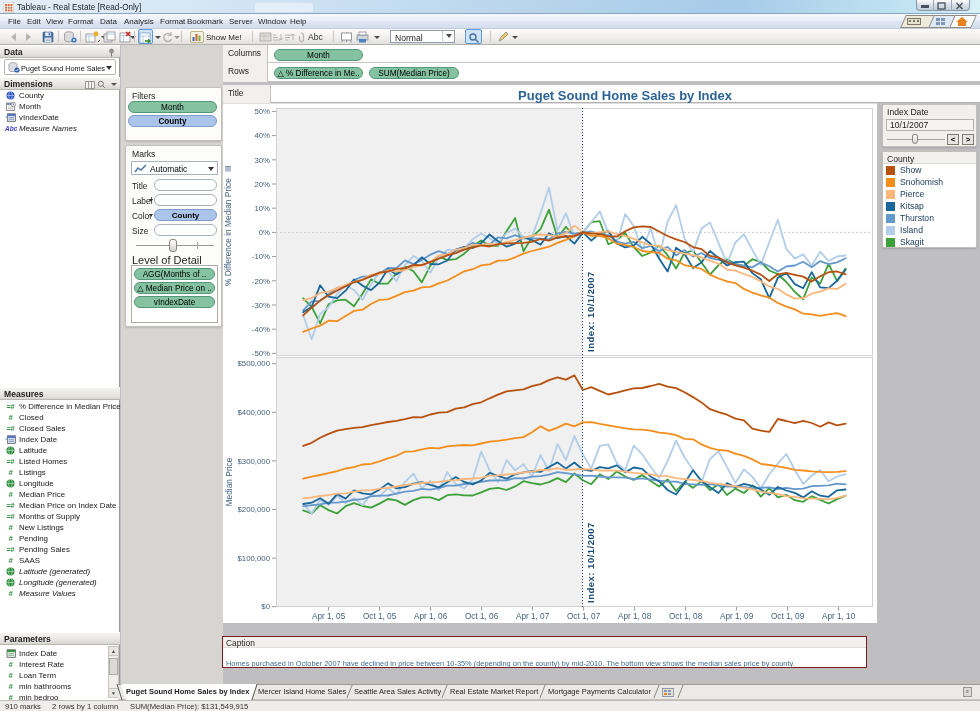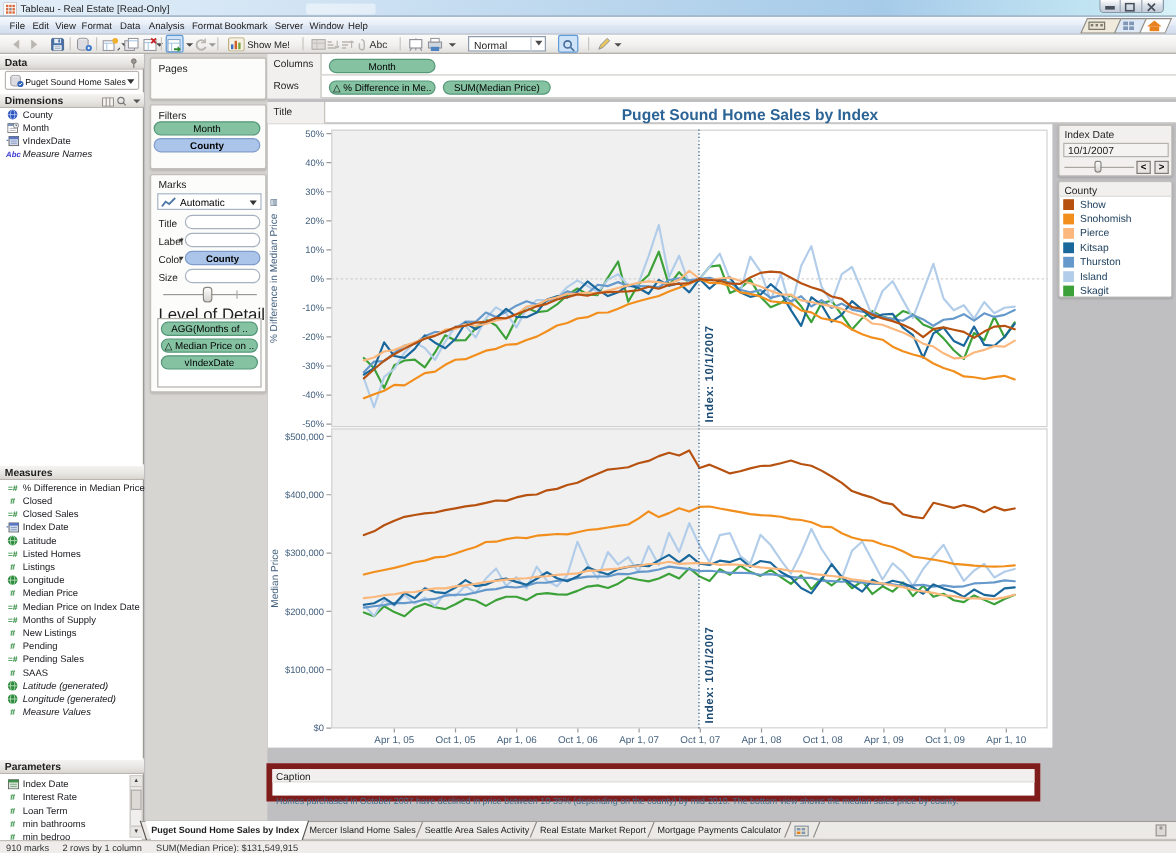--- a/index.html
+++ b/index.html
@@ -302,23 +302,20 @@
     <div class="ficon" style="top:682px"><span style="color:#2c8a3c;font-weight:bold;font-size:7.5px;font-style:italic">#</span></div>
     <div class="fitem" style="top:682px">min bathrooms</div>
     <div class="ficon" style="top:693px"><span style="color:#2c8a3c;font-weight:bold;font-size:7.5px;font-style:italic">#</span></div>
     <div class="fitem" style="top:693px">min bedroo</div>
     <div class="abs" style="left:108px;top:646px;width:11px;height:52px;background:#f0efed;border:1px solid #c8c5c0">
       <div style="position:absolute;left:0;top:0;width:9px;height:9px;background:#e8e6e3;border-bottom:1px solid #c8c5c0;text-align:center;font-size:5px;color:#444;line-height:9px">▲</div>
       <div style="position:absolute;left:0;top:11px;width:9px;height:17px;background:#dcdad6;border:1px solid #b0ada8"></div>
       <div style="position:absolute;left:0;bottom:0;width:9px;height:9px;background:#e8e6e3;border-top:1px solid #c8c5c0;text-align:center;font-size:5px;color:#444;line-height:9px">▼</div>
     </div>
 <div class="abs" style="left:121px;top:45px;width:102px;height:639px;background:#d7d5d1"></div>
-    <div class="card" style="left:125px;top:48px;width:97px;height:35px">
-      <div class="cardh">Pages</div>
-    </div>
     <div class="card" style="left:125px;top:87px;width:97px;height:54px">
       <div class="cardh">Filters</div>
       <div class="pill green" style="left:2px;top:13px;width:89px">Month</div>
       <div class="pill blue" style="left:2px;top:27px;width:89px">County</div>
     </div>
     <div class="card" style="left:125px;top:145px;width:97px;height:182px">
       <div class="cardh">Marks</div>
       <div style="position:absolute;left:5px;top:15px;width:87px;height:14px;background:#fff;border:1px solid #a8b4c4">
         <svg style="position:absolute;left:2px;top:2px" width="13" height="10" viewBox="0 0 13 10">
           <path d="M1 8 L4 4 L7 6 L12 1" fill="none" stroke="#4e79a7" stroke-width="1.5"></path>
@@ -332,21 +329,21 @@
       <span style="position:absolute;left:23px;top:53px;width:0;height:0;border-left:2.5px solid transparent;border-right:2.5px solid transparent;border-top:3px solid #333"></span>
       <div style="position:absolute;left:28px;top:48px;width:63px;height:12px;background:#fff;border:1px solid #a8b2bf;border-radius:6px"></div>
       <span style="position:absolute;left:6px;top:65px;font-size:8.4px;color:#1e1e1e">Color</span>
       <span style="position:absolute;left:23px;top:68px;width:0;height:0;border-left:2.5px solid transparent;border-right:2.5px solid transparent;border-top:3px solid #333"></span>
       <div class="pill blue" style="left:28px;top:63px;width:63px;font-size:8px">County</div>
       <span style="position:absolute;left:6px;top:80px;font-size:8.4px;color:#1e1e1e">Size</span>
       <div style="position:absolute;left:28px;top:78px;width:63px;height:12px;background:#fff;border:1px solid #a8b2bf;border-radius:6px"></div>
       <div style="position:absolute;left:10px;top:99px;width:78px;height:1px;background:#999"></div>
       <div style="position:absolute;left:71px;top:96px;width:1px;height:7px;background:#aaa"></div>
       <div style="position:absolute;left:43px;top:93px;width:8px;height:13px;background:linear-gradient(180deg,#fdfdfd,#d5d3cf);border:1px solid #8a8781;border-radius:3px"></div>
-      <div style="position:absolute;left:6px;top:108px;font-size:14px;color:#1e1e1e">Level of Detail</div>
+      <div style="position:absolute;left:6px;top:108px;font-size:11px;color:#1e1e1e">Level of Detail</div>
       <div style="position:absolute;left:5px;top:119px;width:87px;height:58px;background:#fff;border:1px solid #b0ada8">
         <div class="pill green" style="left:2px;top:2px;width:81px">AGG(Months of ..</div>
         <div class="pill green" style="left:2px;top:16px;width:81px">△ Median Price on ..</div>
         <div class="pill green" style="left:2px;top:30px;width:81px">vIndexDate</div>
       </div>
     </div>
 <div class="abs" style="left:223px;top:45px;width:757px;height:639px;background:#bfbfc2"></div>
     <div class="abs" style="left:223px;top:45px;width:757px;height:18px;background:#fff;border-bottom:1px solid #c6c3bf"></div>
     <div class="shlabel" style="left:223px;top:45px;width:45px;height:18px">Columns</div>
     <div class="pill green" style="left:274px;top:49px;width:89px">Month</div>
@@ -468,21 +465,21 @@
       <div class="legrow" style="left:17px;top:37px">Pierce</div>
       <div class="sw" style="top:50px;background:#19679b"></div>
       <div class="legrow" style="left:17px;top:49px">Kitsap</div>
       <div class="sw" style="top:62px;background:#6598cb"></div>
       <div class="legrow" style="left:17px;top:61px">Thurston</div>
       <div class="sw" style="top:74px;background:#b2cde9"></div>
       <div class="legrow" style="left:17px;top:73px">Island</div>
       <div class="sw" style="top:86px;background:#3ba138"></div>
       <div class="legrow" style="left:17px;top:85px">Skagit</div>
     </div>
-    <div class="abs" style="left:222px;top:636px;width:645px;height:32px;background:#fff;border:5px solid #7f1d1d">
+    <div class="abs" style="left:222px;top:636px;width:645px;height:32px;background:#fff;border:1px solid #7f1d1d">
       <div style="position:absolute;left:0;top:0;width:100%;height:11px;background:#f1f0ee;border-bottom:1px solid #e0deda"></div>
       <div style="position:absolute;left:3px;top:1px;font-size:8.4px;color:#1e1e1e">Caption</div>
       <div style="position:absolute;left:3px;top:22px;font-size:7.4px;color:#3f6e8e;white-space:nowrap">Homes purchased in October 2007 have declined in price between 10-35% (depending on the county) by mid-2010. The bottom view shows the median sales price by county.</div>
     </div>
 <div class="abs" style="left:118px;top:684px;width:862px;height:16px;background:#eceae7;border-top:1px solid #9c9a96;border-bottom:1px solid #c6c3bf"></div>
     <div class="abs" style="left:118px;top:684px;width:140px;height:16px;background:#fff;clip-path:polygon(3px 0,139px 0,134px 16px,8px 16px)"></div>
     <div class="abs" style="left:119px;top:684px;width:1px;height:16px;background:#55524e;transform:skewX(18deg)"></div>
     <div class="abs" style="left:254px;top:684px;width:1px;height:16px;background:#55524e;transform:skewX(-18deg)"></div>
     <div class="tabtxt" style="left:126px;top:687px;font-weight:bold">Puget Sound Home Sales by Index</div>
     <div class="tabtxt" style="left:258px;top:687px">Mercer Island Home Sales</div>

